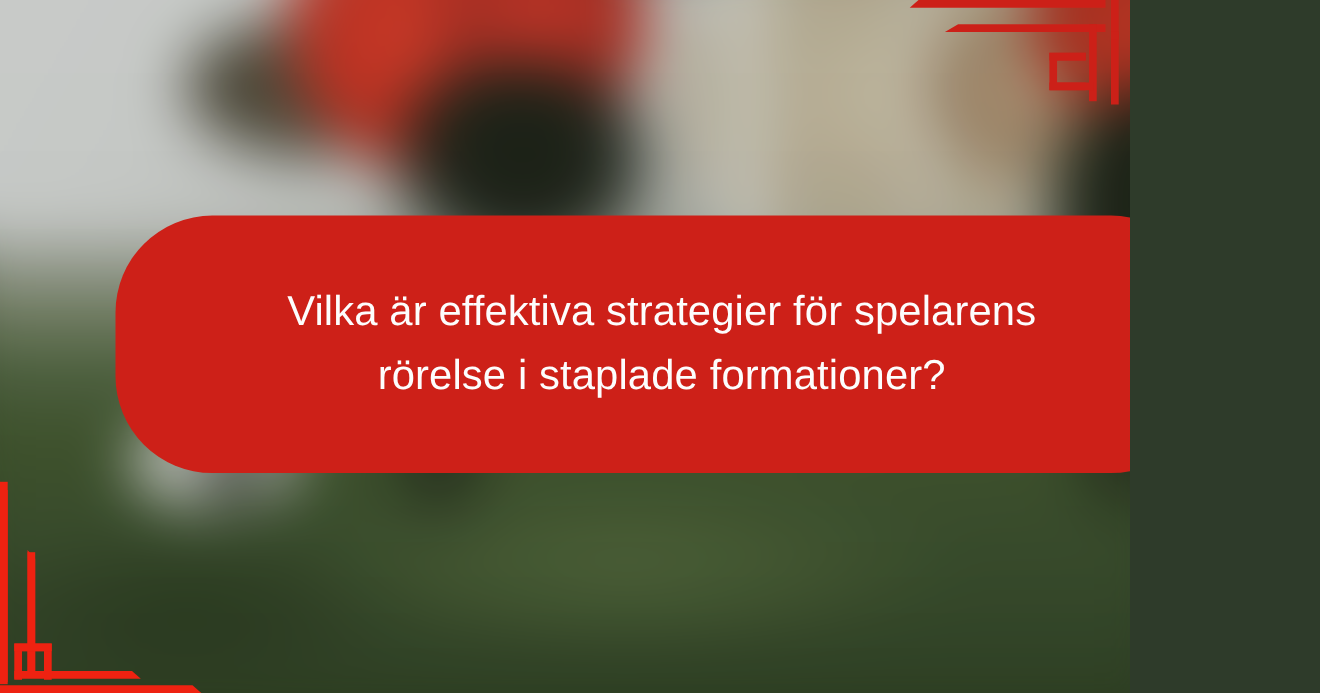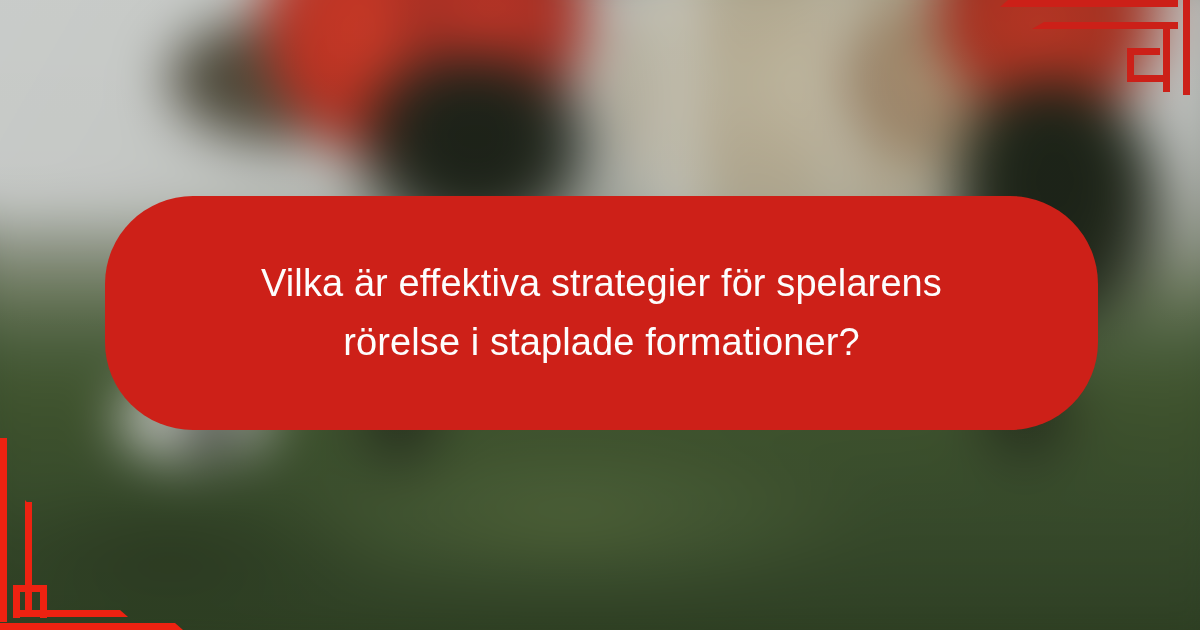--- a/index.html
+++ b/index.html
@@ -7,21 +7,21 @@
 
   html, body {
     width:1200px; height:630px;
     overflow:hidden;
     background:#2e3b2a;
     font-family:"Liberation Sans", sans-serif;
   }
 
   #card-canvas {
     position:relative;
-    width:1200px;
+    width:1027px;
     height:630px;
     overflow:hidden;
   }
 
   
   .bg-layer {
     position:absolute;
     inset:-40px;
     overflow:hidden;
   }

